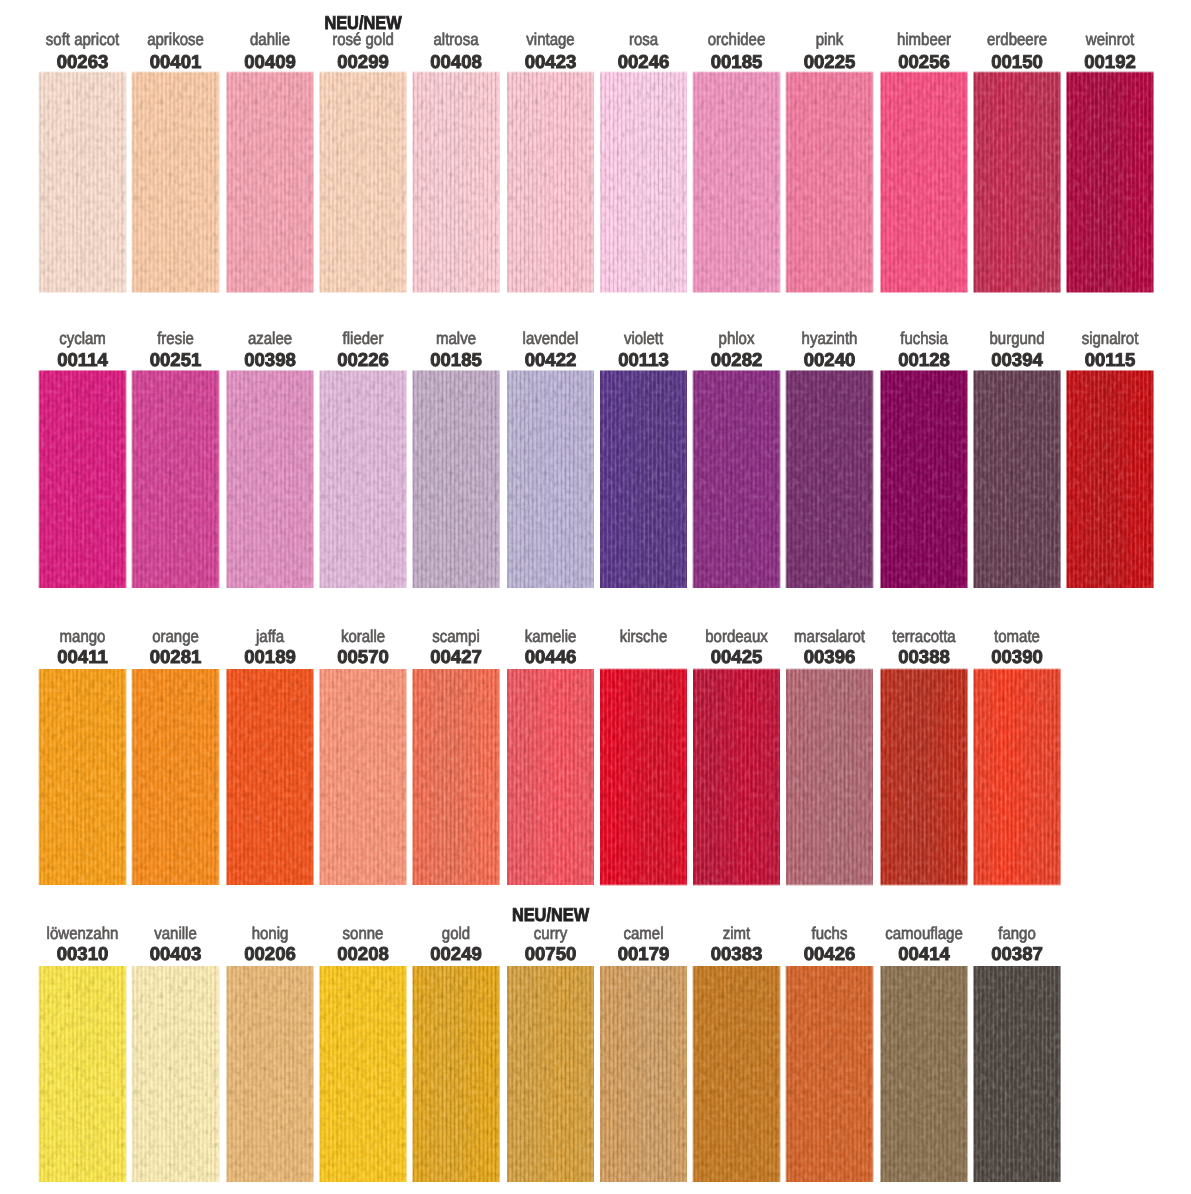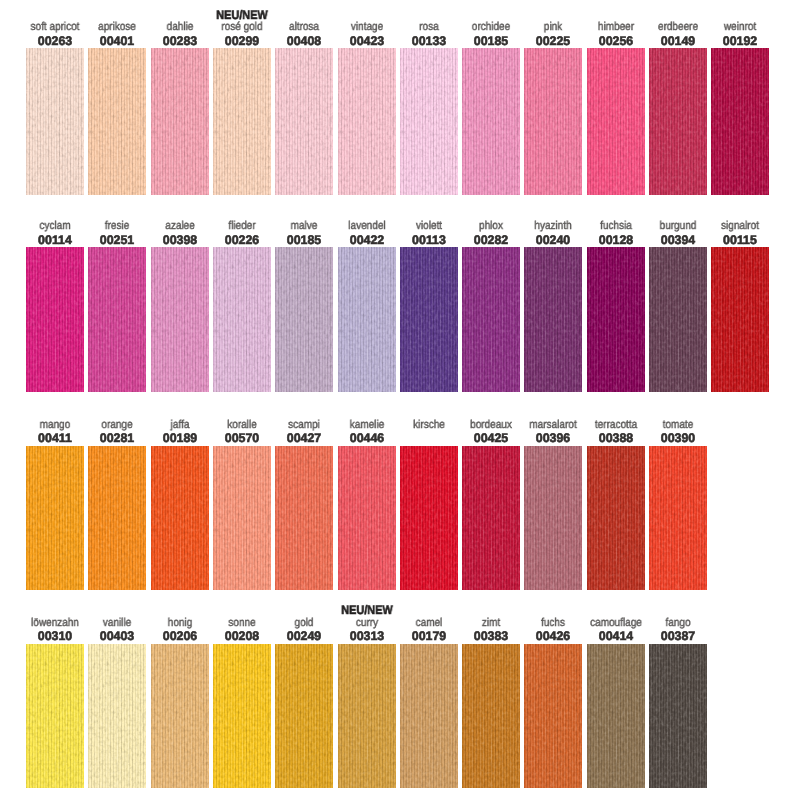--- a/index.html
+++ b/index.html
@@ -110,21 +110,21 @@
           <div class="tex t-dark"></div>
           <div class="tex t-light"></div>
           <div class="tex t-stitch"></div>
           <div class="tex t-knot-d"></div>
           <div class="tex t-knot-l"></div>
         </div>
       </div>
     </div>
     <div class="cell" style="left:150.60px;width:58px">
       <div class="cname" style="top:22.40px">dahlie</div>
-      <div class="ccode" style="top:34.60px">00283</div>
+      <div class="ccode" style="top:34.60px">00409</div>
       <div class="swatch" style="top:48.40px;width:58px;height:146.50px;background:rgb(251,166,182)">
         <div class="blurwrap">
           <div class="tex t-strands"></div>
           <div class="tex t-dark"></div>
           <div class="tex t-light"></div>
           <div class="tex t-stitch"></div>
           <div class="tex t-knot-d"></div>
           <div class="tex t-knot-l"></div>
         </div>
       </div>
@@ -167,21 +167,21 @@
           <div class="tex t-dark"></div>
           <div class="tex t-light"></div>
           <div class="tex t-stitch"></div>
           <div class="tex t-knot-d"></div>
           <div class="tex t-knot-l"></div>
         </div>
       </div>
     </div>
     <div class="cell" style="left:399.80px;width:58px">
       <div class="cname" style="top:22.40px">rosa</div>
-      <div class="ccode" style="top:34.60px">00133</div>
+      <div class="ccode" style="top:34.60px">00246</div>
       <div class="swatch" style="top:48.40px;width:58px;height:146.50px;background:rgb(255,208,235)">
         <div class="blurwrap">
           <div class="tex t-strands"></div>
           <div class="tex t-dark"></div>
           <div class="tex t-light"></div>
           <div class="tex t-stitch"></div>
           <div class="tex t-knot-d"></div>
           <div class="tex t-knot-l"></div>
         </div>
       </div>
@@ -223,21 +223,21 @@
           <div class="tex t-dark"></div>
           <div class="tex t-light"></div>
           <div class="tex t-stitch"></div>
           <div class="tex t-knot-d"></div>
           <div class="tex t-knot-l"></div>
         </div>
       </div>
     </div>
     <div class="cell" style="left:649.00px;width:58px">
       <div class="cname" style="top:22.40px">erdbeere</div>
-      <div class="ccode" style="top:34.60px">00149</div>
+      <div class="ccode" style="top:34.60px">00150</div>
       <div class="swatch" style="top:48.40px;width:58px;height:146.50px;background:rgb(199,46,84)">
         <div class="blurwrap">
           <div class="tex t-strands"></div>
           <div class="tex t-dark"></div>
           <div class="tex t-light"></div>
           <div class="tex t-stitch"></div>
           <div class="tex t-knot-d"></div>
           <div class="tex t-knot-l"></div>
         </div>
       </div>
@@ -650,21 +650,21 @@
           <div class="tex t-light"></div>
           <div class="tex t-stitch"></div>
           <div class="tex t-knot-d"></div>
           <div class="tex t-knot-l"></div>
         </div>
       </div>
     </div>
     <div class="cell" style="left:337.50px;width:58px">
       <div class="newbadge" style="top:604.00px">NEU/NEW</div>
       <div class="cname" style="top:617.70px">curry</div>
-      <div class="ccode" style="top:629.90px">00313</div>
+      <div class="ccode" style="top:629.90px">00750</div>
       <div class="swatch" style="top:643.70px;width:58px;height:144.80px;background:rgb(217,162,62)">
         <div class="blurwrap">
           <div class="tex t-strands"></div>
           <div class="tex t-dark"></div>
           <div class="tex t-light"></div>
           <div class="tex t-stitch"></div>
           <div class="tex t-knot-d"></div>
           <div class="tex t-knot-l"></div>
         </div>
       </div>

